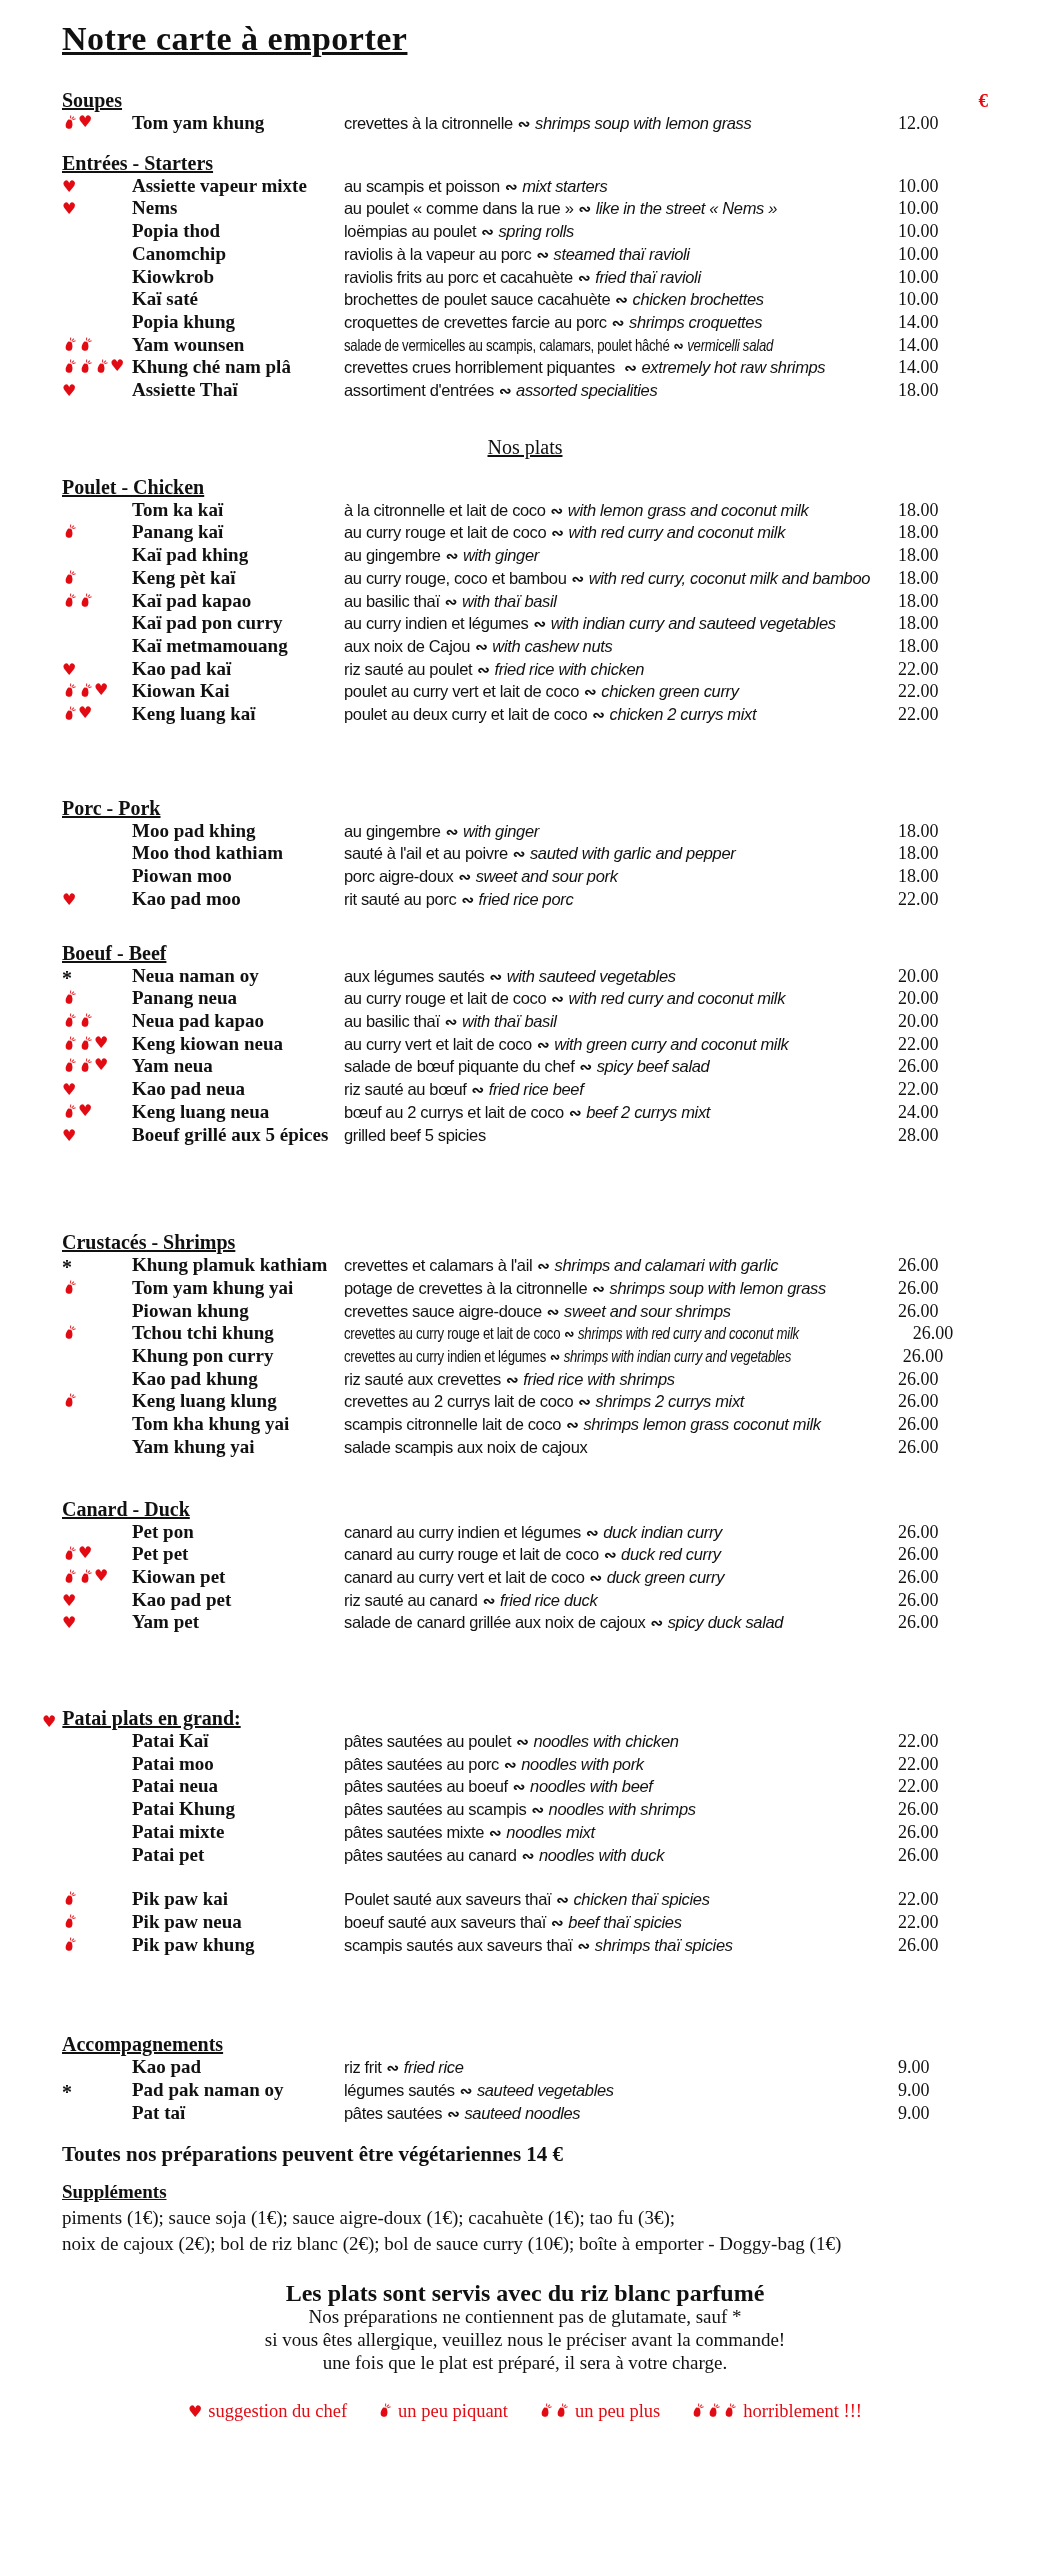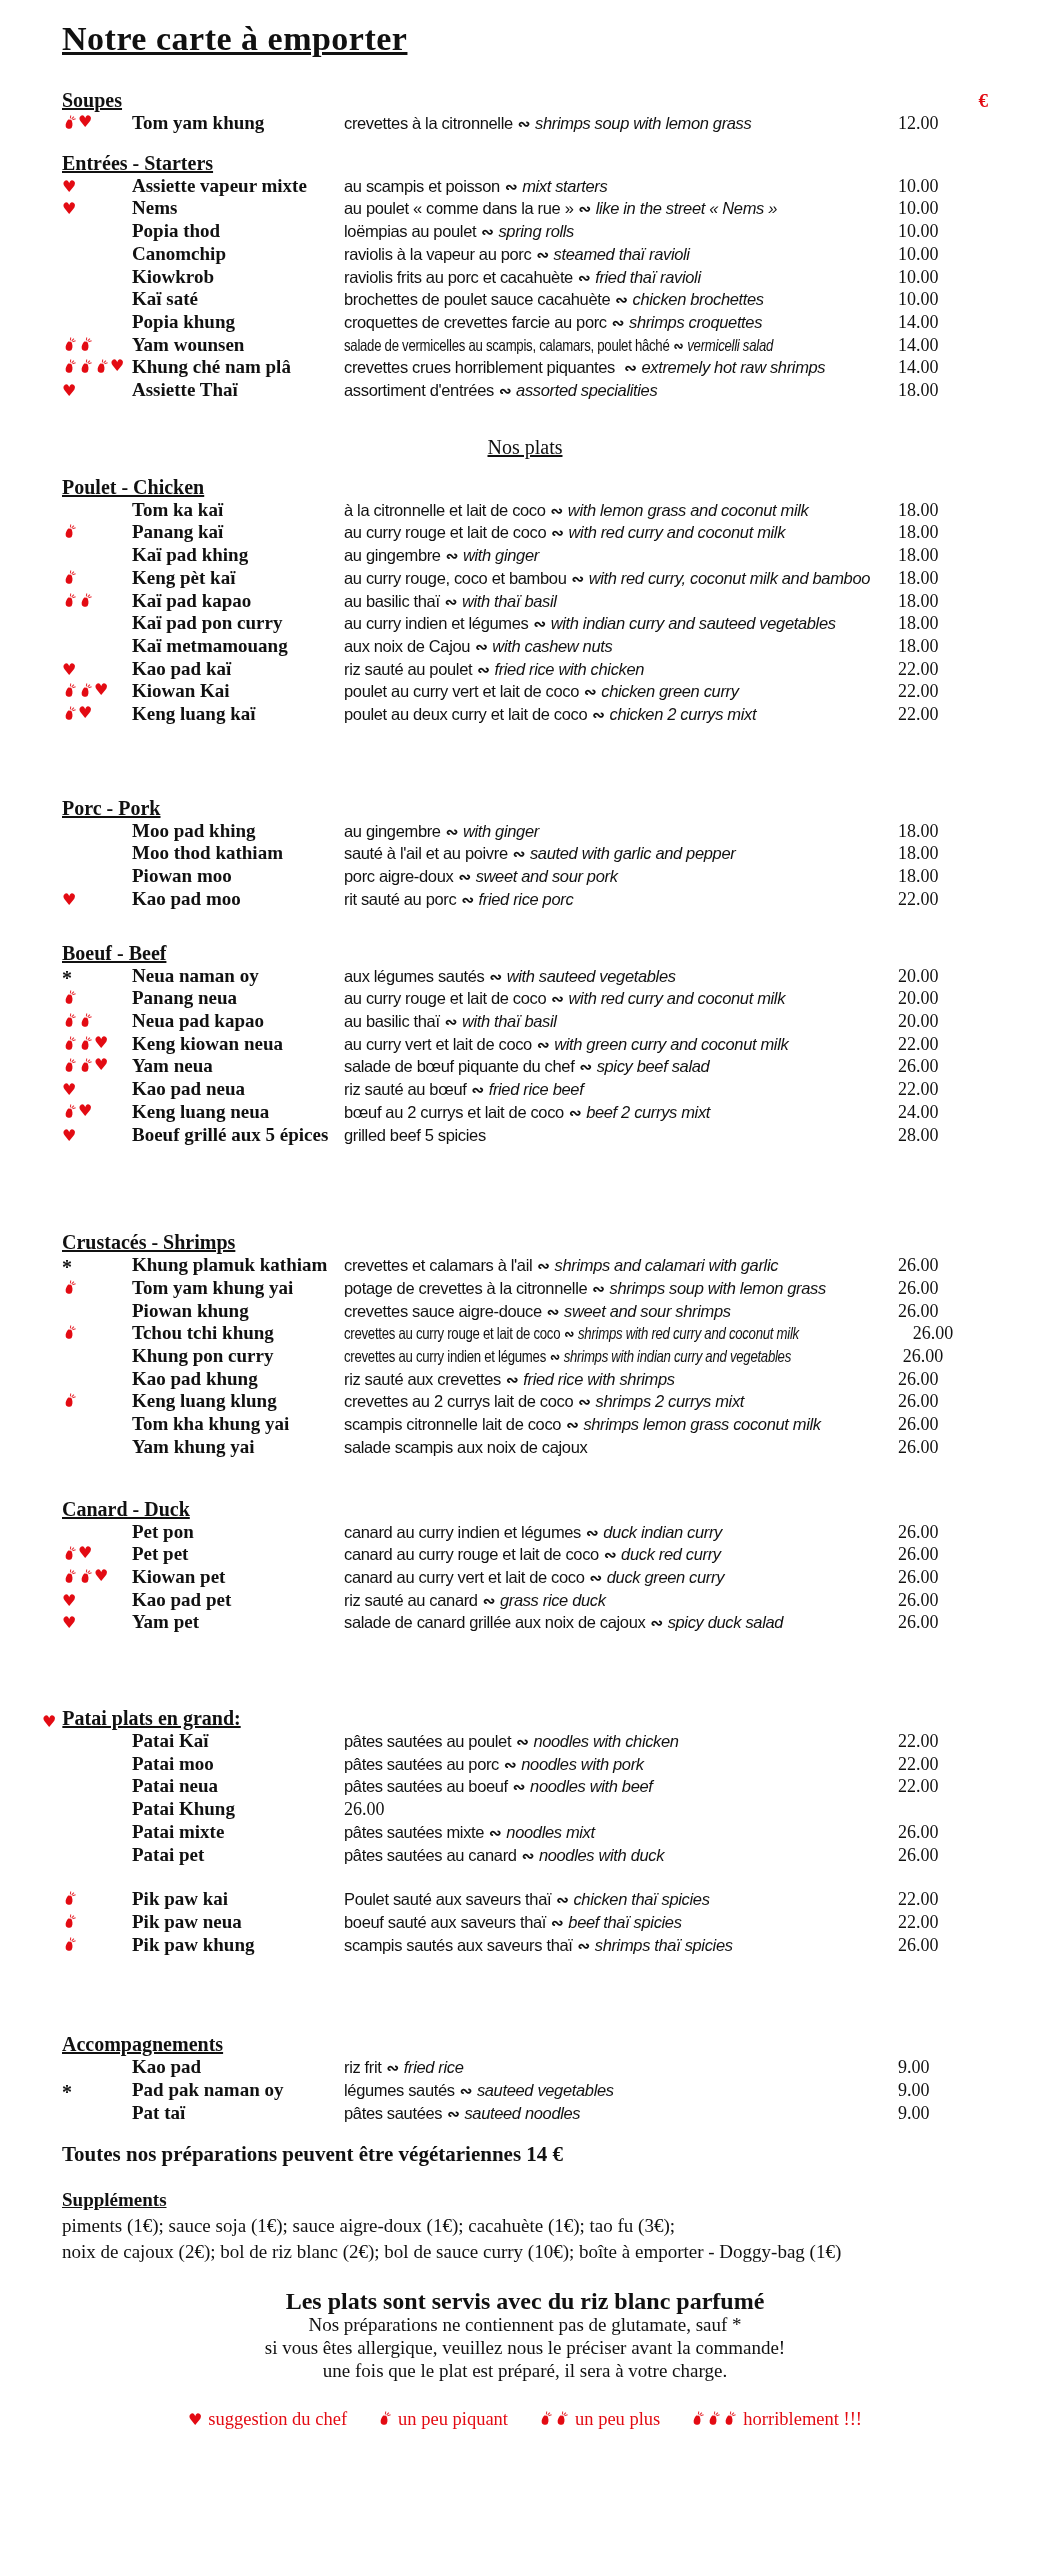--- a/index.html
+++ b/index.html
@@ -49,21 +49,21 @@
   .sep{font-weight:bold;margin:0 5px;font-size:15px;color:#111;}
   .en{font-style:italic;}
   .price{width:90px;flex:0 0 90px;text-align:left;font-size:18px;}
   .heart{color:#e30b13;font-size:16px;font-family:"DejaVu Sans", sans-serif;line-height:1;}
   .star{font-size:20px;font-weight:bold;line-height:1;position:relative;top:3px;}
   .pepper{display:inline-block;line-height:1;position:relative;top:2px;}
   .veg-note{
     margin-top:18px;font-size:21px;font-weight:bold;
   }
   .supp-heading{
-    margin-top:22px;font-size:19px;font-weight:bold;text-decoration:underline;
+    margin-top:14px;font-size:19px;font-weight:bold;text-decoration:underline;
   }
   .supp-line{font-size:19px;line-height:23px;margin-top:3px;}
   .center-notes{text-align:center;margin-top:26px;}
   .served-note{font-size:24px;font-weight:bold;line-height:24px;}
   .note-line{font-size:19px;line-height:23px;}
   .legend{
     margin-top:26px;display:flex;justify-content:center;align-items:baseline;
     gap:30px;color:#e30b13;font-size:18.5px;
   }
   .legend-item{display:inline-flex;align-items:baseline;gap:6px;white-space:nowrap;}
@@ -640,21 +640,21 @@
           </span>
           <span class="name">Kiowan pet</span>
           <span class="desc"><span class="inner"><span class="fr">canard au curry vert et lait de coco</span><span class="sep">∾</span><em class="en">duck green curry</em></span></span>
           <span class="price">26.00</span>
         </div>
         <div class="row">
           <span class="icons">
             <span class="heart">♥</span>
           </span>
           <span class="name">Kao pad pet</span>
-          <span class="desc"><span class="inner"><span class="fr">riz sauté au canard</span><span class="sep">∾</span><em class="en">grass rice duck</em></span></span>
+          <span class="desc"><span class="inner"><span class="fr">riz sauté au canard</span><span class="sep">∾</span><em class="en">fried rice duck</em></span></span>
           <span class="price">26.00</span>
         </div>
         <div class="row">
           <span class="icons">
             <span class="heart">♥</span>
           </span>
           <span class="name">Yam pet</span>
           <span class="desc"><span class="inner"><span class="fr">salade de canard grillée aux noix de cajoux</span><span class="sep">∾</span><em class="en">spicy duck salad</em></span></span>
           <span class="price">26.00</span>
         </div>
@@ -678,20 +678,21 @@
         </div>
         <div class="row">
           <span class="icons"></span>
           <span class="name">Patai neua</span>
           <span class="desc"><span class="inner"><span class="fr">pâtes sautées au boeuf</span><span class="sep">∾</span><em class="en">noodles with beef</em></span></span>
           <span class="price">22.00</span>
         </div>
         <div class="row">
           <span class="icons"></span>
           <span class="name">Patai Khung</span>
+          <span class="desc"><span class="inner"><span class="fr">pâtes sautées au scampis</span><span class="sep">∾</span><em class="en">noodles with shrimps</em></span></span>
           <span class="price">26.00</span>
         </div>
         <div class="row">
           <span class="icons"></span>
           <span class="name">Patai mixte</span>
           <span class="desc"><span class="inner"><span class="fr">pâtes sautées mixte</span><span class="sep">∾</span><em class="en">noodles mixt</em></span></span>
           <span class="price">26.00</span>
         </div>
         <div class="row">
           <span class="icons"></span>

